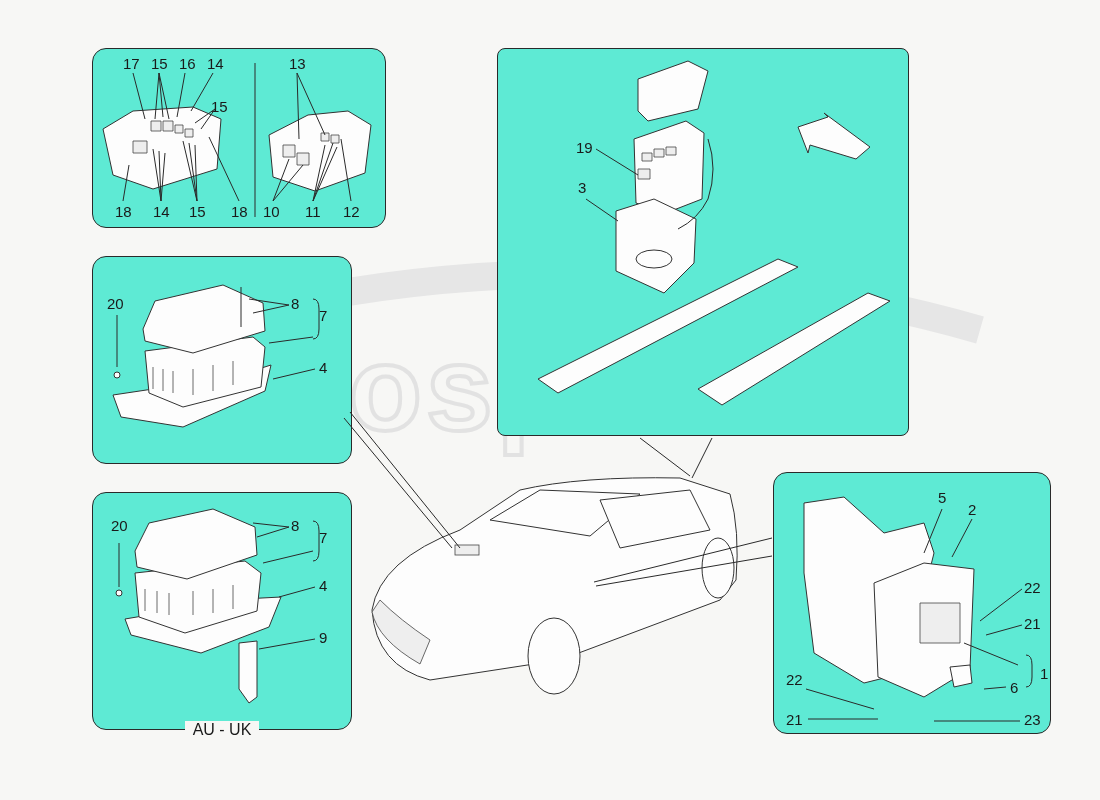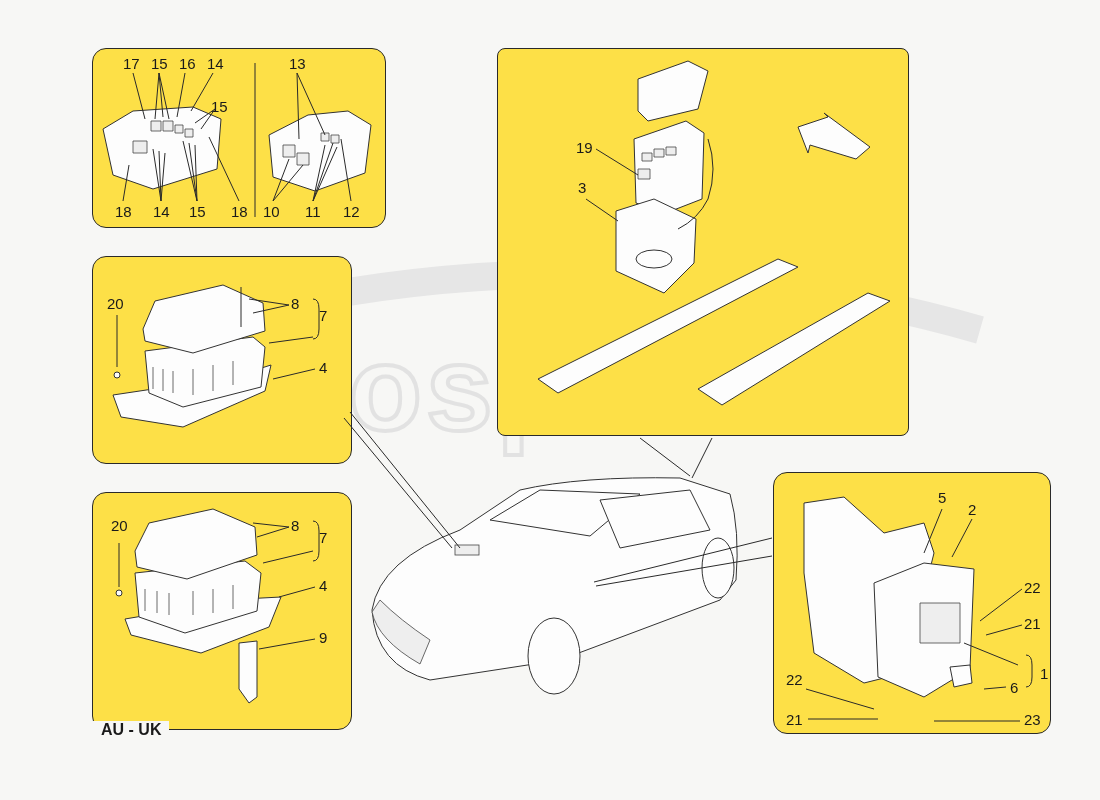--- a/index.html
+++ b/index.html
@@ -1,18 +1,18 @@
 <!DOCTYPE html>
 <html><head>
 <meta charset="utf-8">
 <style>
   html, body { margin:0; padding:0; }
   body { width:1100px; height:800px; background:#f7f7f5; position:relative; overflow:hidden;
          font-family:"Liberation Sans", sans-serif; color:#1a1a1a; }
-  .panel { position:absolute; border:1.5px solid #2a2a2a; border-radius:14px; background:#fde047; }
+  .panel { position:absolute; border:1.5px solid #2a2a2a; border-radius:14px; background:#5eead4; }
   svg { position:absolute; left:0; top:0; }
   .lbl { font-family:"Liberation Sans", sans-serif; font-size:15px; fill:#1a1a1a; }
   .wm { font-family:"Liberation Sans", sans-serif; font-size:120px; font-weight:bold; fill:none;
         stroke:#e2e2e2; stroke-width:4; letter-spacing:4px; }
   .ln { stroke:#2a2a2a; stroke-width:1; fill:none; }
   .part { stroke:#333; stroke-width:1; fill:#fdfdfd; }
   .part2 { stroke:#444; stroke-width:0.8; fill:#eee; }
 </style>
 </head>
 <body>
@@ -75,21 +75,21 @@
     <path class="part" d="M146 150 L164 148 L164 204 L156 210 L146 196 Z"></path>
     <line x1="26" y1="50" x2="26" y2="94" class="ln"></line>
     <circle cx="26" cy="100" r="3" class="part"></circle>
     <text class="lbl" x="18" y="38">20</text>
     <text class="lbl" x="198" y="38">8</text>
     <text class="lbl" x="226" y="50">7</text>
     <text class="lbl" x="226" y="98">4</text>
     <text class="lbl" x="226" y="150">9</text>
     <path class="ln" d="M196 34 L160 30 M196 34 L164 44 M220 28 q6 0 6 10 v20 q0 10 -6 10 M220 58 L170 70 M222 94 L186 104 M222 146 L166 156"></path>
   </svg>
-  <div style="position:absolute;left:0;right:0;bottom:-10px;text-align:left;font-weight:bold;font-size:16px;">
+  <div style="position:absolute;left:0;right:0;bottom:-10px;text-align:center;font-weight:normal;font-size:16px;">
     <span style="background:#f7f7f5;padding:0 8px;">AU - UK</span>
   </div>
 </div>
 
 <div class="panel" style="left:497px;top:48px;width:410px;height:386px;border-radius:8px;">
   <svg width="410" height="386">
     <path class="part" d="M140 30 L190 12 L210 22 L200 60 L150 72 L140 62 Z"></path>
     <path class="part" d="M136 90 L188 72 L206 84 L204 150 L168 164 L138 154 Z"></path>
     <path class="part2" d="M144 104 h10 v8 h-10z M156 100 h10 v8 h-10z M168 98 h10 v8 h-10z M140 120 h12 v10 h-12z"></path>
     <path class="part" d="M118 162 L156 150 L198 170 L196 214 L166 244 L118 222 Z"></path>

